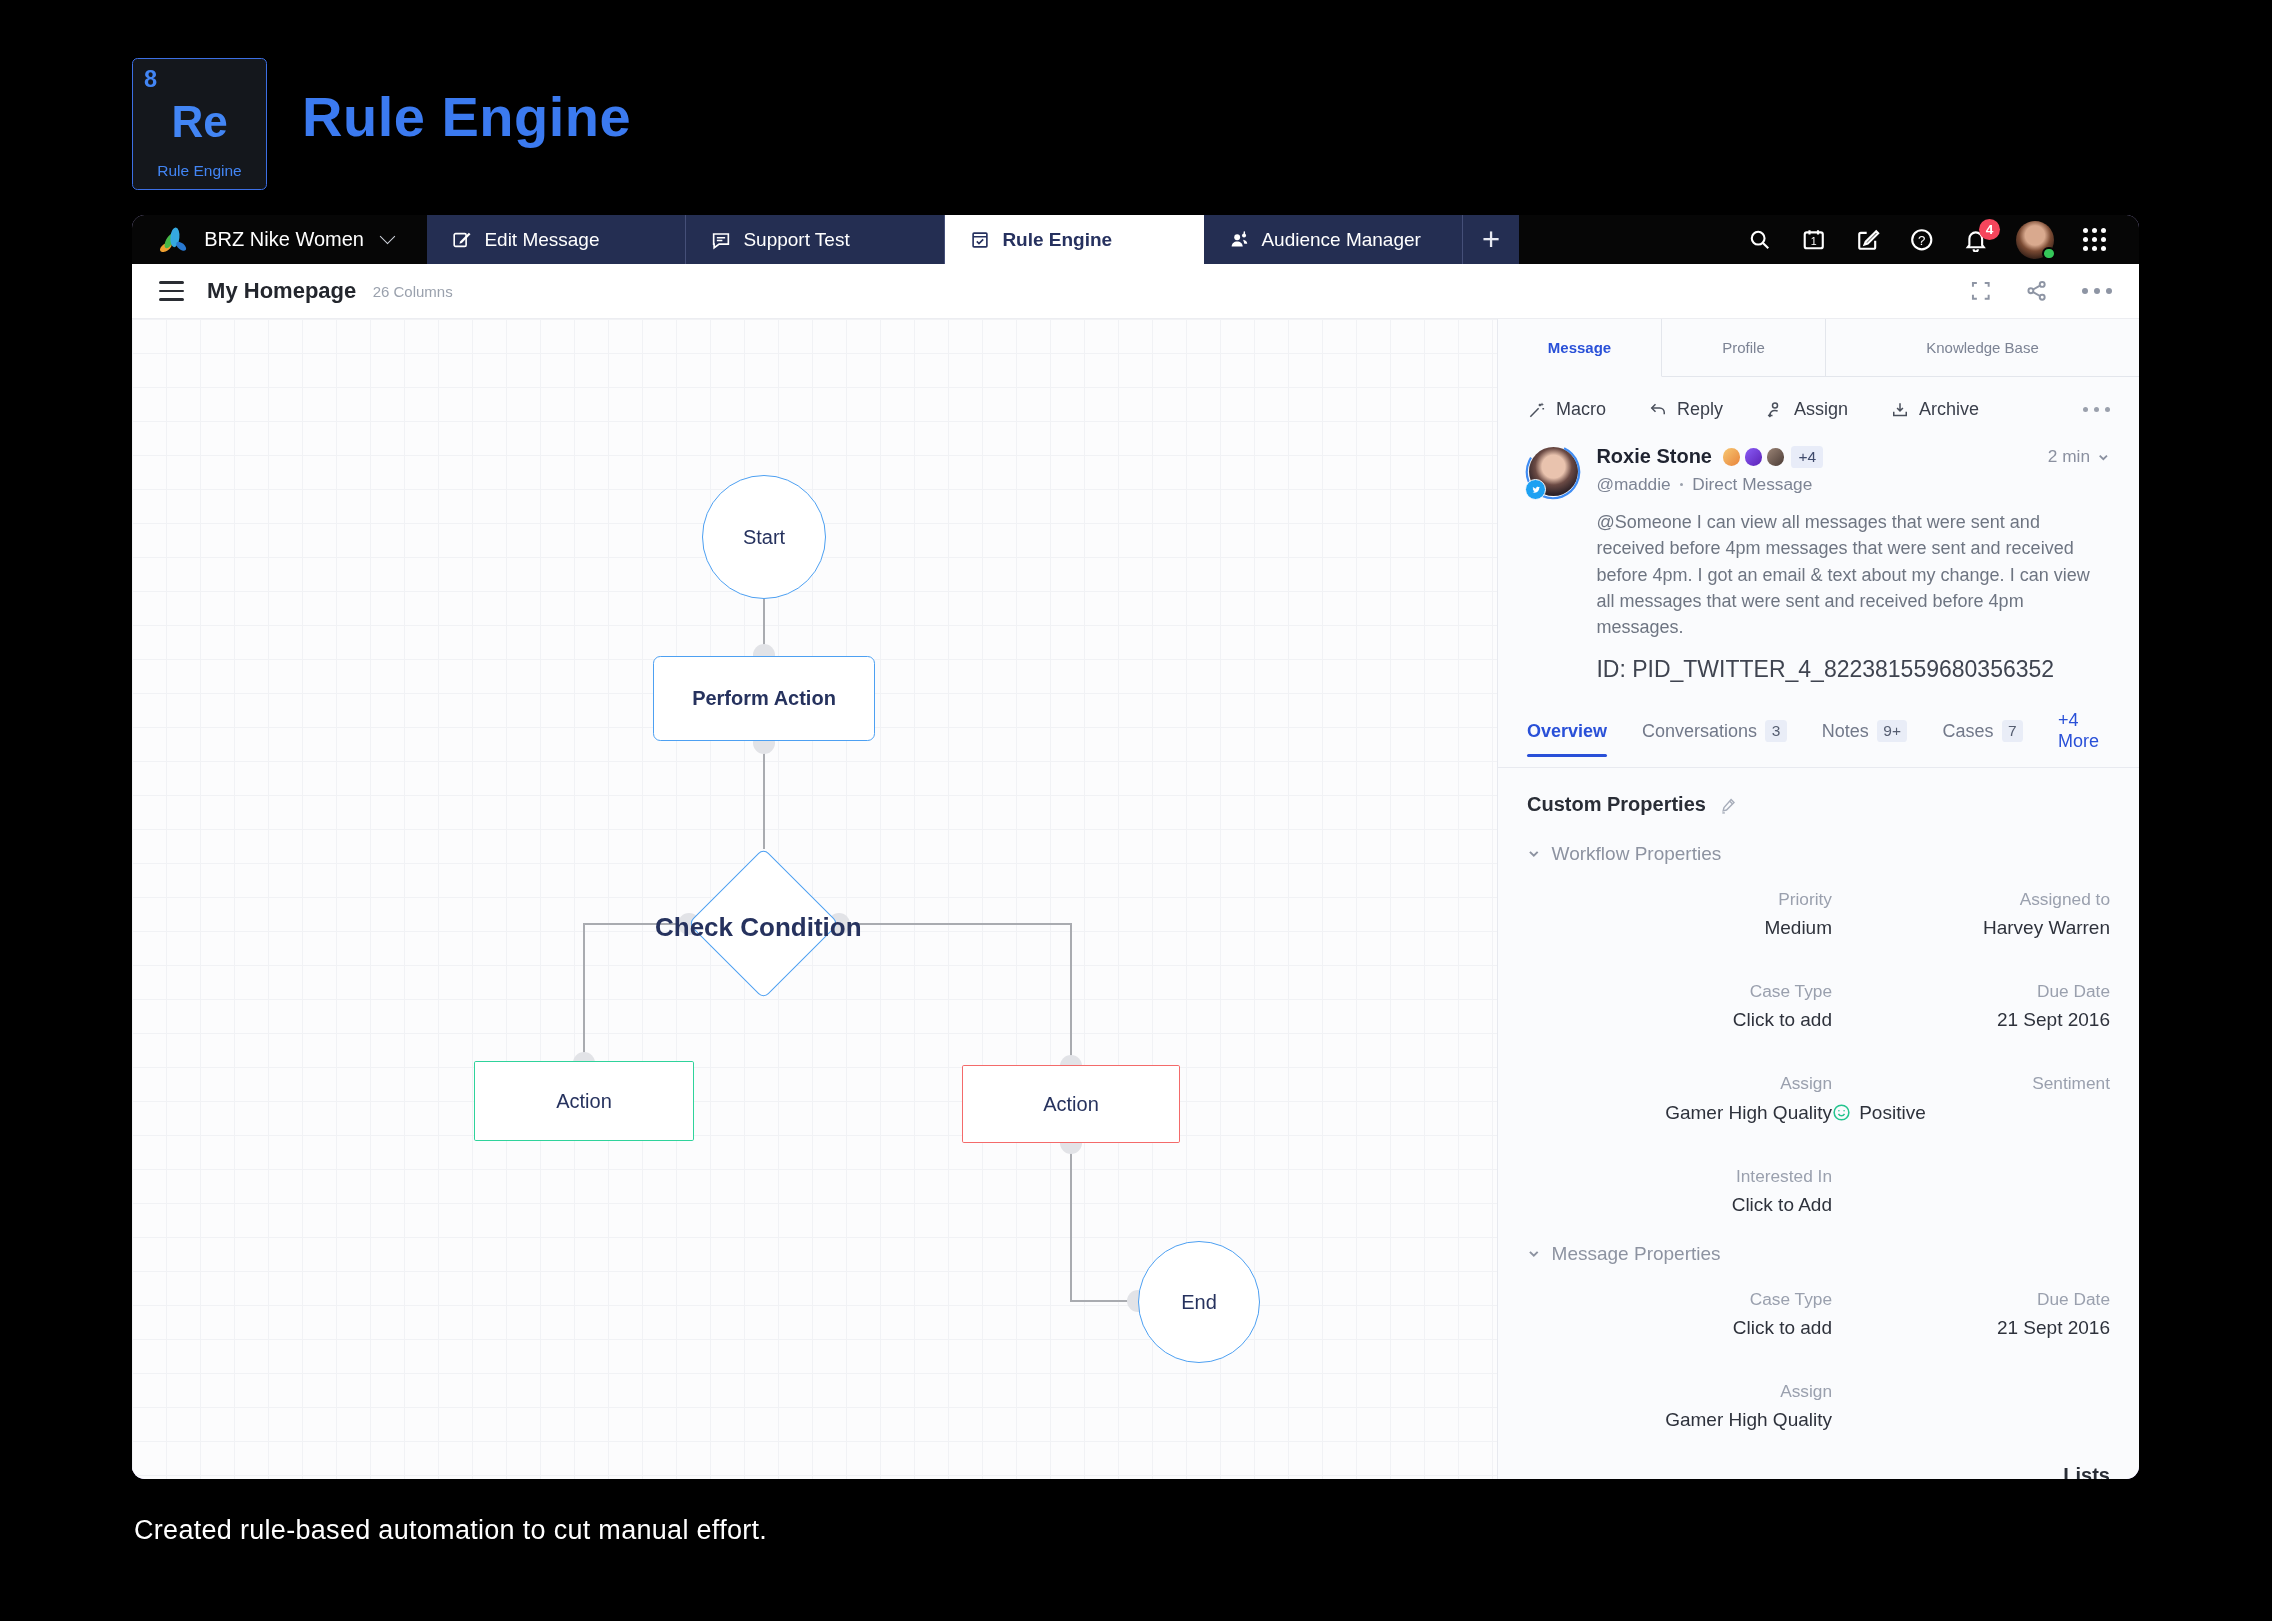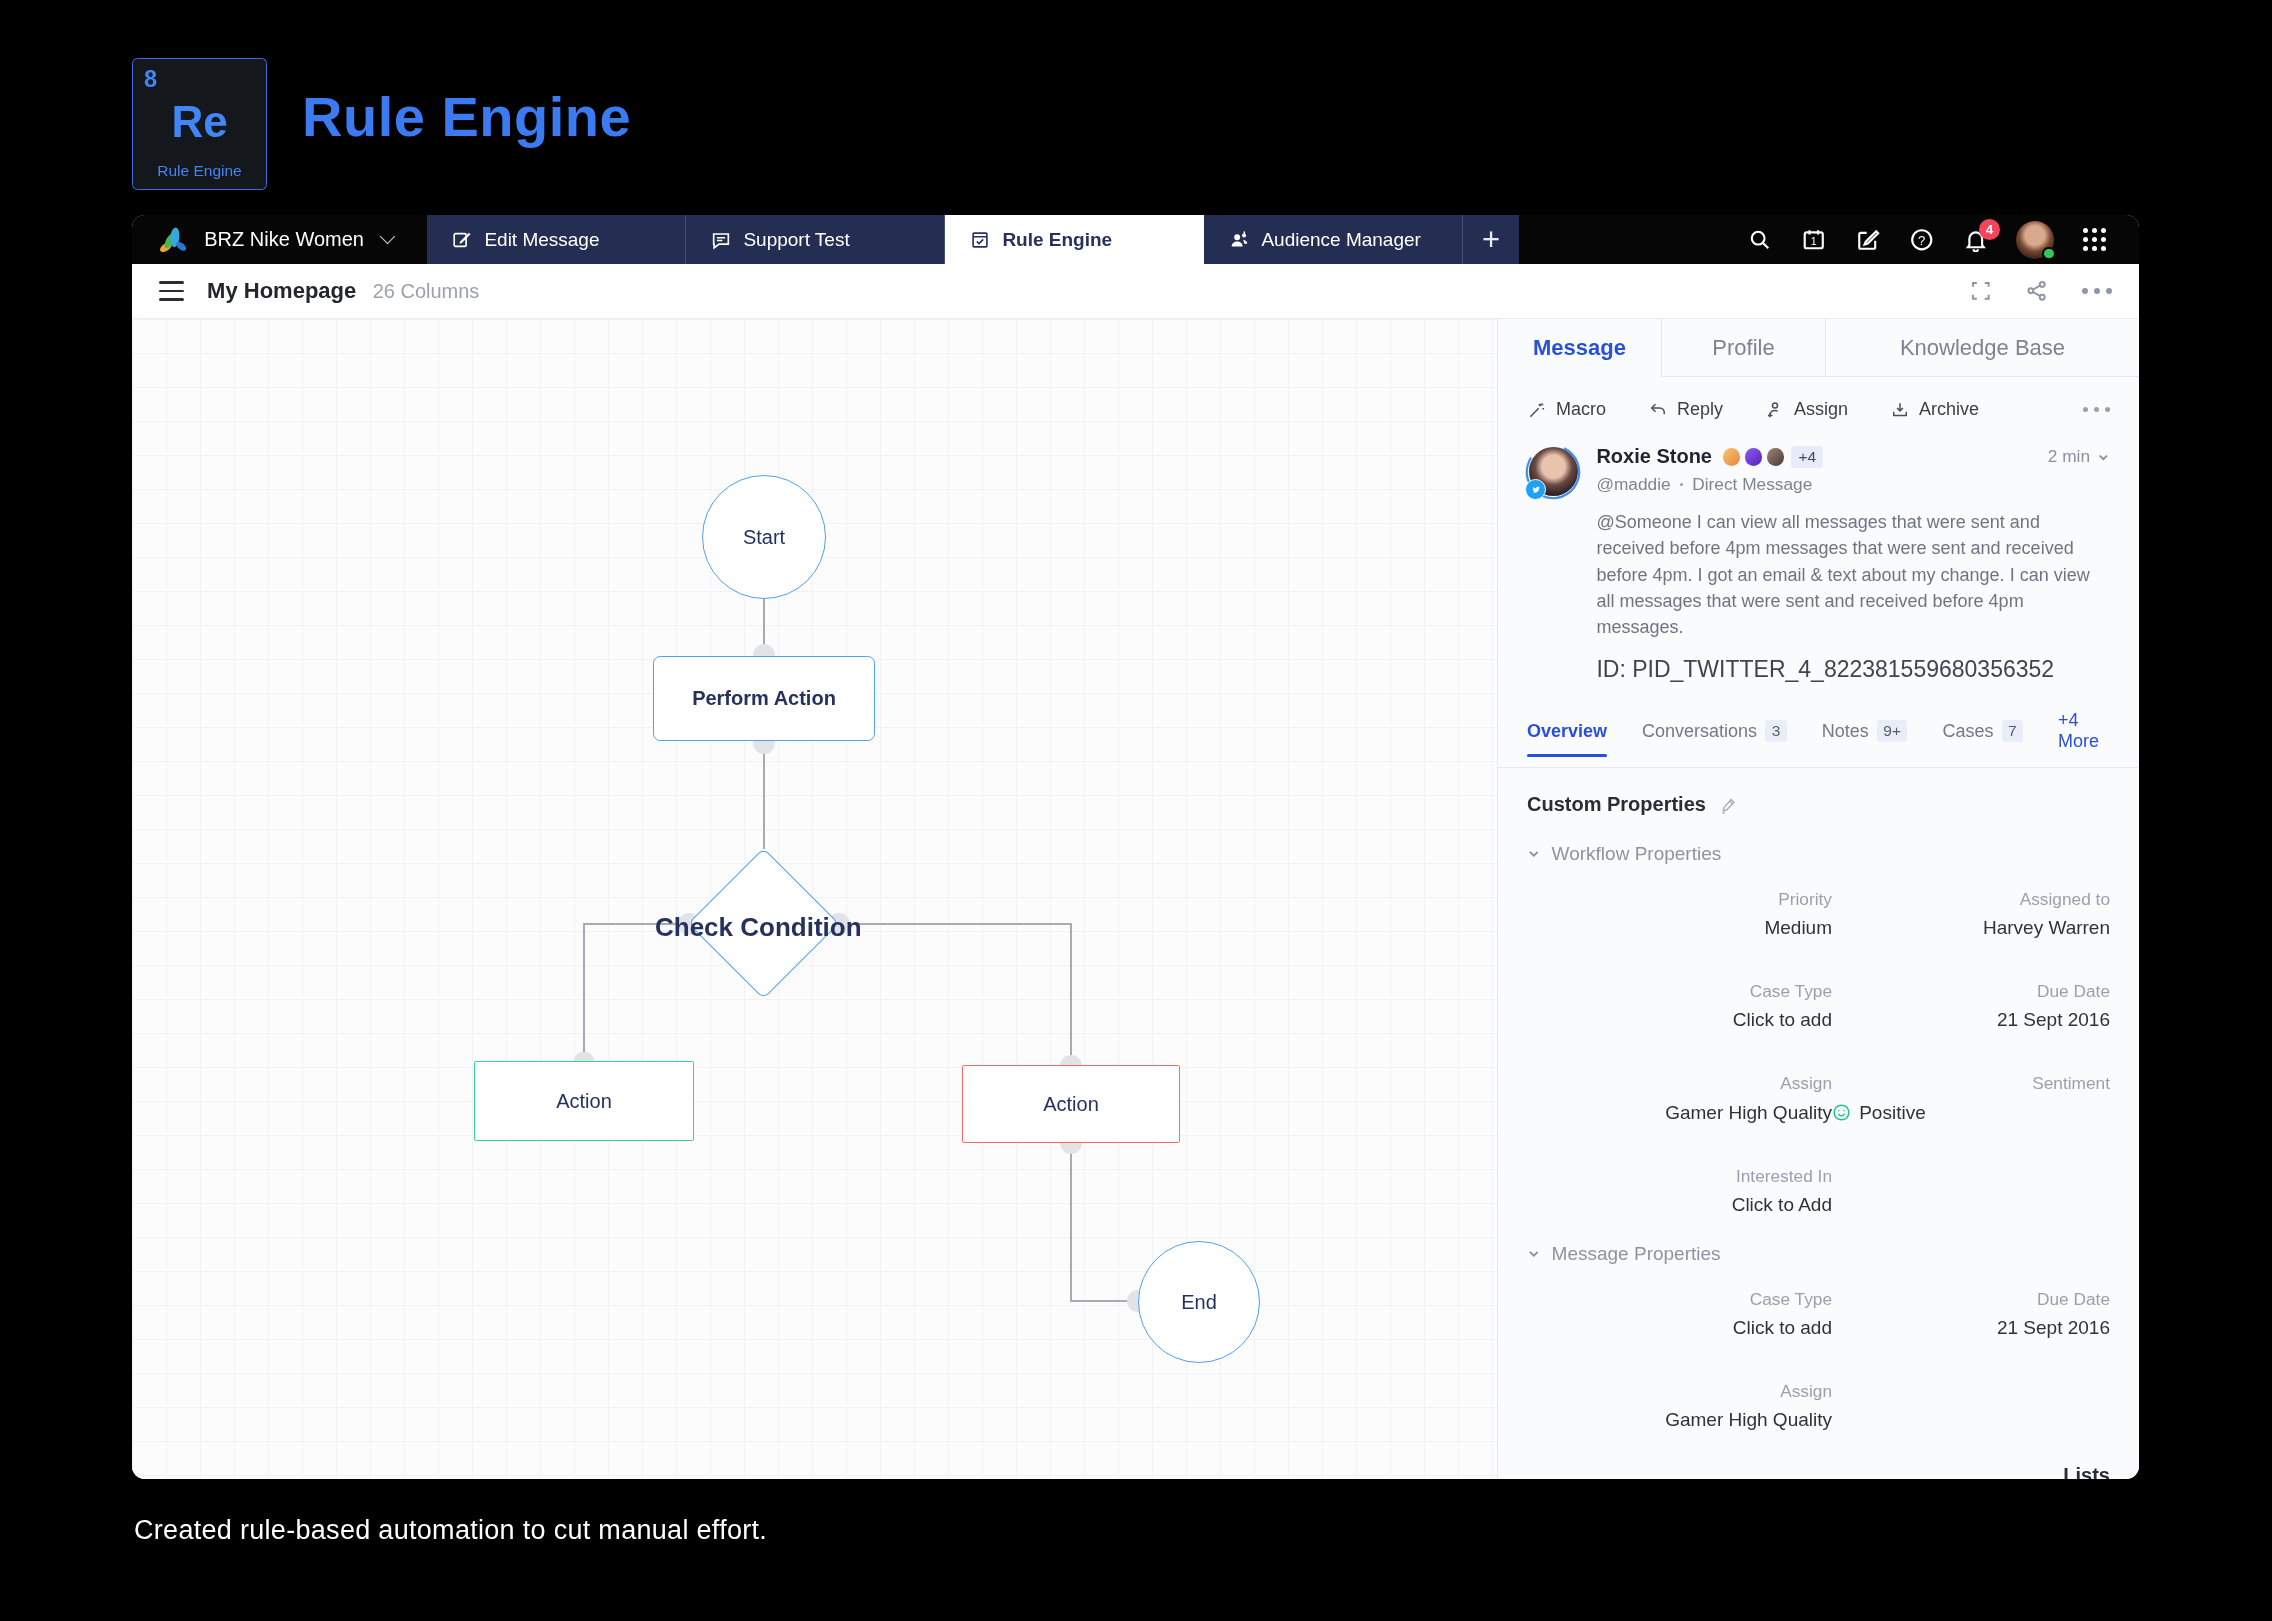--- a/index.html
+++ b/index.html
@@ -38,21 +38,21 @@
     background:radial-gradient(circle at 50% 38%, #d9a98e 0 32%, #7a4a33 52%, #352018 78%); }
   .online-dot { position:absolute; right:-1.8px; bottom:-1.8px; width:13.6px; height:13.6px; border-radius:50%; background:#35c759; border:2.7px solid #060606; }
   .grid-ic { display:grid; grid-template-columns:repeat(3,5.5px); grid-template-rows:repeat(3,5.5px); gap:3.6px; }
   .grid-ic span { width:5.5px; height:5.5px; border-radius:50%; background:#fff; }
 
   
   .page-header { height:55px; background:#fff; border-bottom:0.9px solid #ecedf1; display:flex; align-items:center; padding:0 27px; flex:0 0 55px; }
   .hamburger { width:24.5px; display:flex; flex-direction:column; gap:5.5px; margin-right:23.6px; cursor:pointer; }
   .hamburger i { display:block; height:2.7px; background:#2a2d33; border-radius:1.8px; }
   .ph-title { font-size:22px; font-weight:700; color:#23262d; }
-  .ph-sub { font-size:20px; color:#9aa1ad; margin-left:16.4px; }
+  .ph-sub { font-size:15px; color:#9aa1ad; margin-left:16.4px; }
   .ph-spacer { flex:1; }
   .ph-icons { display:flex; align-items:center; gap:33px; color:#8e95a4; }
   .dots3 { display:flex; gap:5.5px; }
   .dots3 i { width:6.4px; height:6.4px; border-radius:50%; background:#8e95a4; }
 
   
   .body-row { flex:1; display:flex; min-height:0; }
 
   
   .canvas { position:relative; width:1365px; background-color:#fcfcfd;
@@ -64,21 +64,21 @@
   .n-green { border:1.8px solid #2fd39b; border-radius:1.8px; }
   .n-red { border:1.8px solid #f46a6a; border-radius:1.8px; }
   .diamond { position:absolute; width:107px; height:107px; background:#fff; border:1.8px solid #4da0f2; border-radius:7.3px; transform:rotate(45deg); }
   .diamond-label { position:absolute; width:218px; text-align:left; font-size:26px; font-weight:700; color:#26325e; }
   .edge { position:absolute; background:#a9abb0; }
   .dot { position:absolute; width:22px; height:22px; border-radius:50%; background:#e2e3e7; }
 
   
   .panel { flex:1; background:#fafbfd; border-left:0.9px solid #e7e9ef; display:flex; flex-direction:column; overflow:hidden; }
   .ptabs { display:flex; flex:0 0 58px; }
-  .ptab { display:flex; align-items:center; justify-content:center; font-size:22px; color:#7c8394;
+  .ptab { display:flex; align-items:center; justify-content:center; font-size:15px; color:#7c8394;
     border-bottom:0.9px solid #e3e6ec; border-right:0.9px solid #e3e6ec; }
   .ptab:last-child { border-right:none; }
   .ptab.active { color:#2950d8; font-weight:600; border-bottom:0.9px solid transparent; }
   .pactions { display:flex; align-items:center; gap:42px; padding:22px 29px 16.4px 29px; color:#3a3f4b; }
   .pact { display:flex; align-items:center; gap:9px; font-size:18px; cursor:pointer; }
   .pact svg { color:#4a505c; }
   .pactions .dots3 { margin-left:auto; }
   .pactions .dots3 i { background:#9aa0ac; width:5.5px; height:5.5px; }
 
   .msg { display:flex; gap:16.4px; padding:9px 29px 0 29px; }

